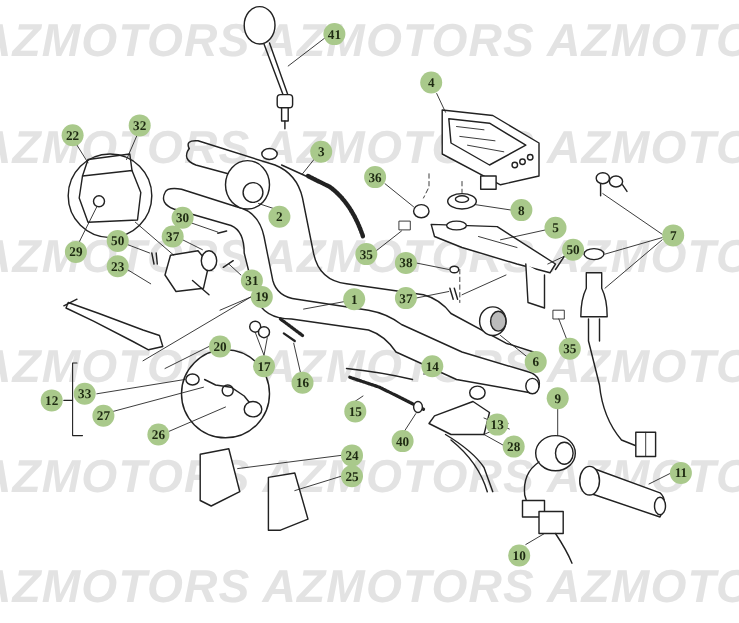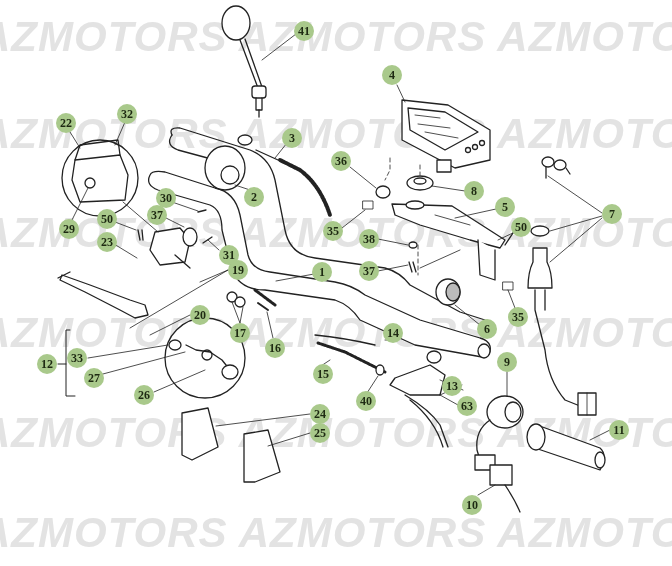--- a/index.html
+++ b/index.html
@@ -250,19 +250,19 @@
   <div class="badge" style="left:393px;top:333px">14</div>
   <div class="badge" style="left:275px;top:348px">16</div>
   <div class="badge" style="left:47px;top:364px">12</div>
   <div class="badge" style="left:77px;top:358px">33</div>
   <div class="badge" style="left:94px;top:378px">27</div>
   <div class="badge" style="left:323px;top:374px">15</div>
   <div class="badge" style="left:507px;top:362px">9</div>
   <div class="badge" style="left:452px;top:386px">13</div>
   <div class="badge" style="left:144px;top:395px">26</div>
   <div class="badge" style="left:366px;top:401px">40</div>
-  <div class="badge" style="left:467px;top:406px">63</div>
+  <div class="badge" style="left:467px;top:406px">28</div>
   <div class="badge" style="left:320px;top:414px">24</div>
   <div class="badge" style="left:320px;top:433px">25</div>
   <div class="badge" style="left:619px;top:430px">11</div>
   <div class="badge" style="left:472px;top:505px">10</div>
 
 </div>
 
 </body></html>

